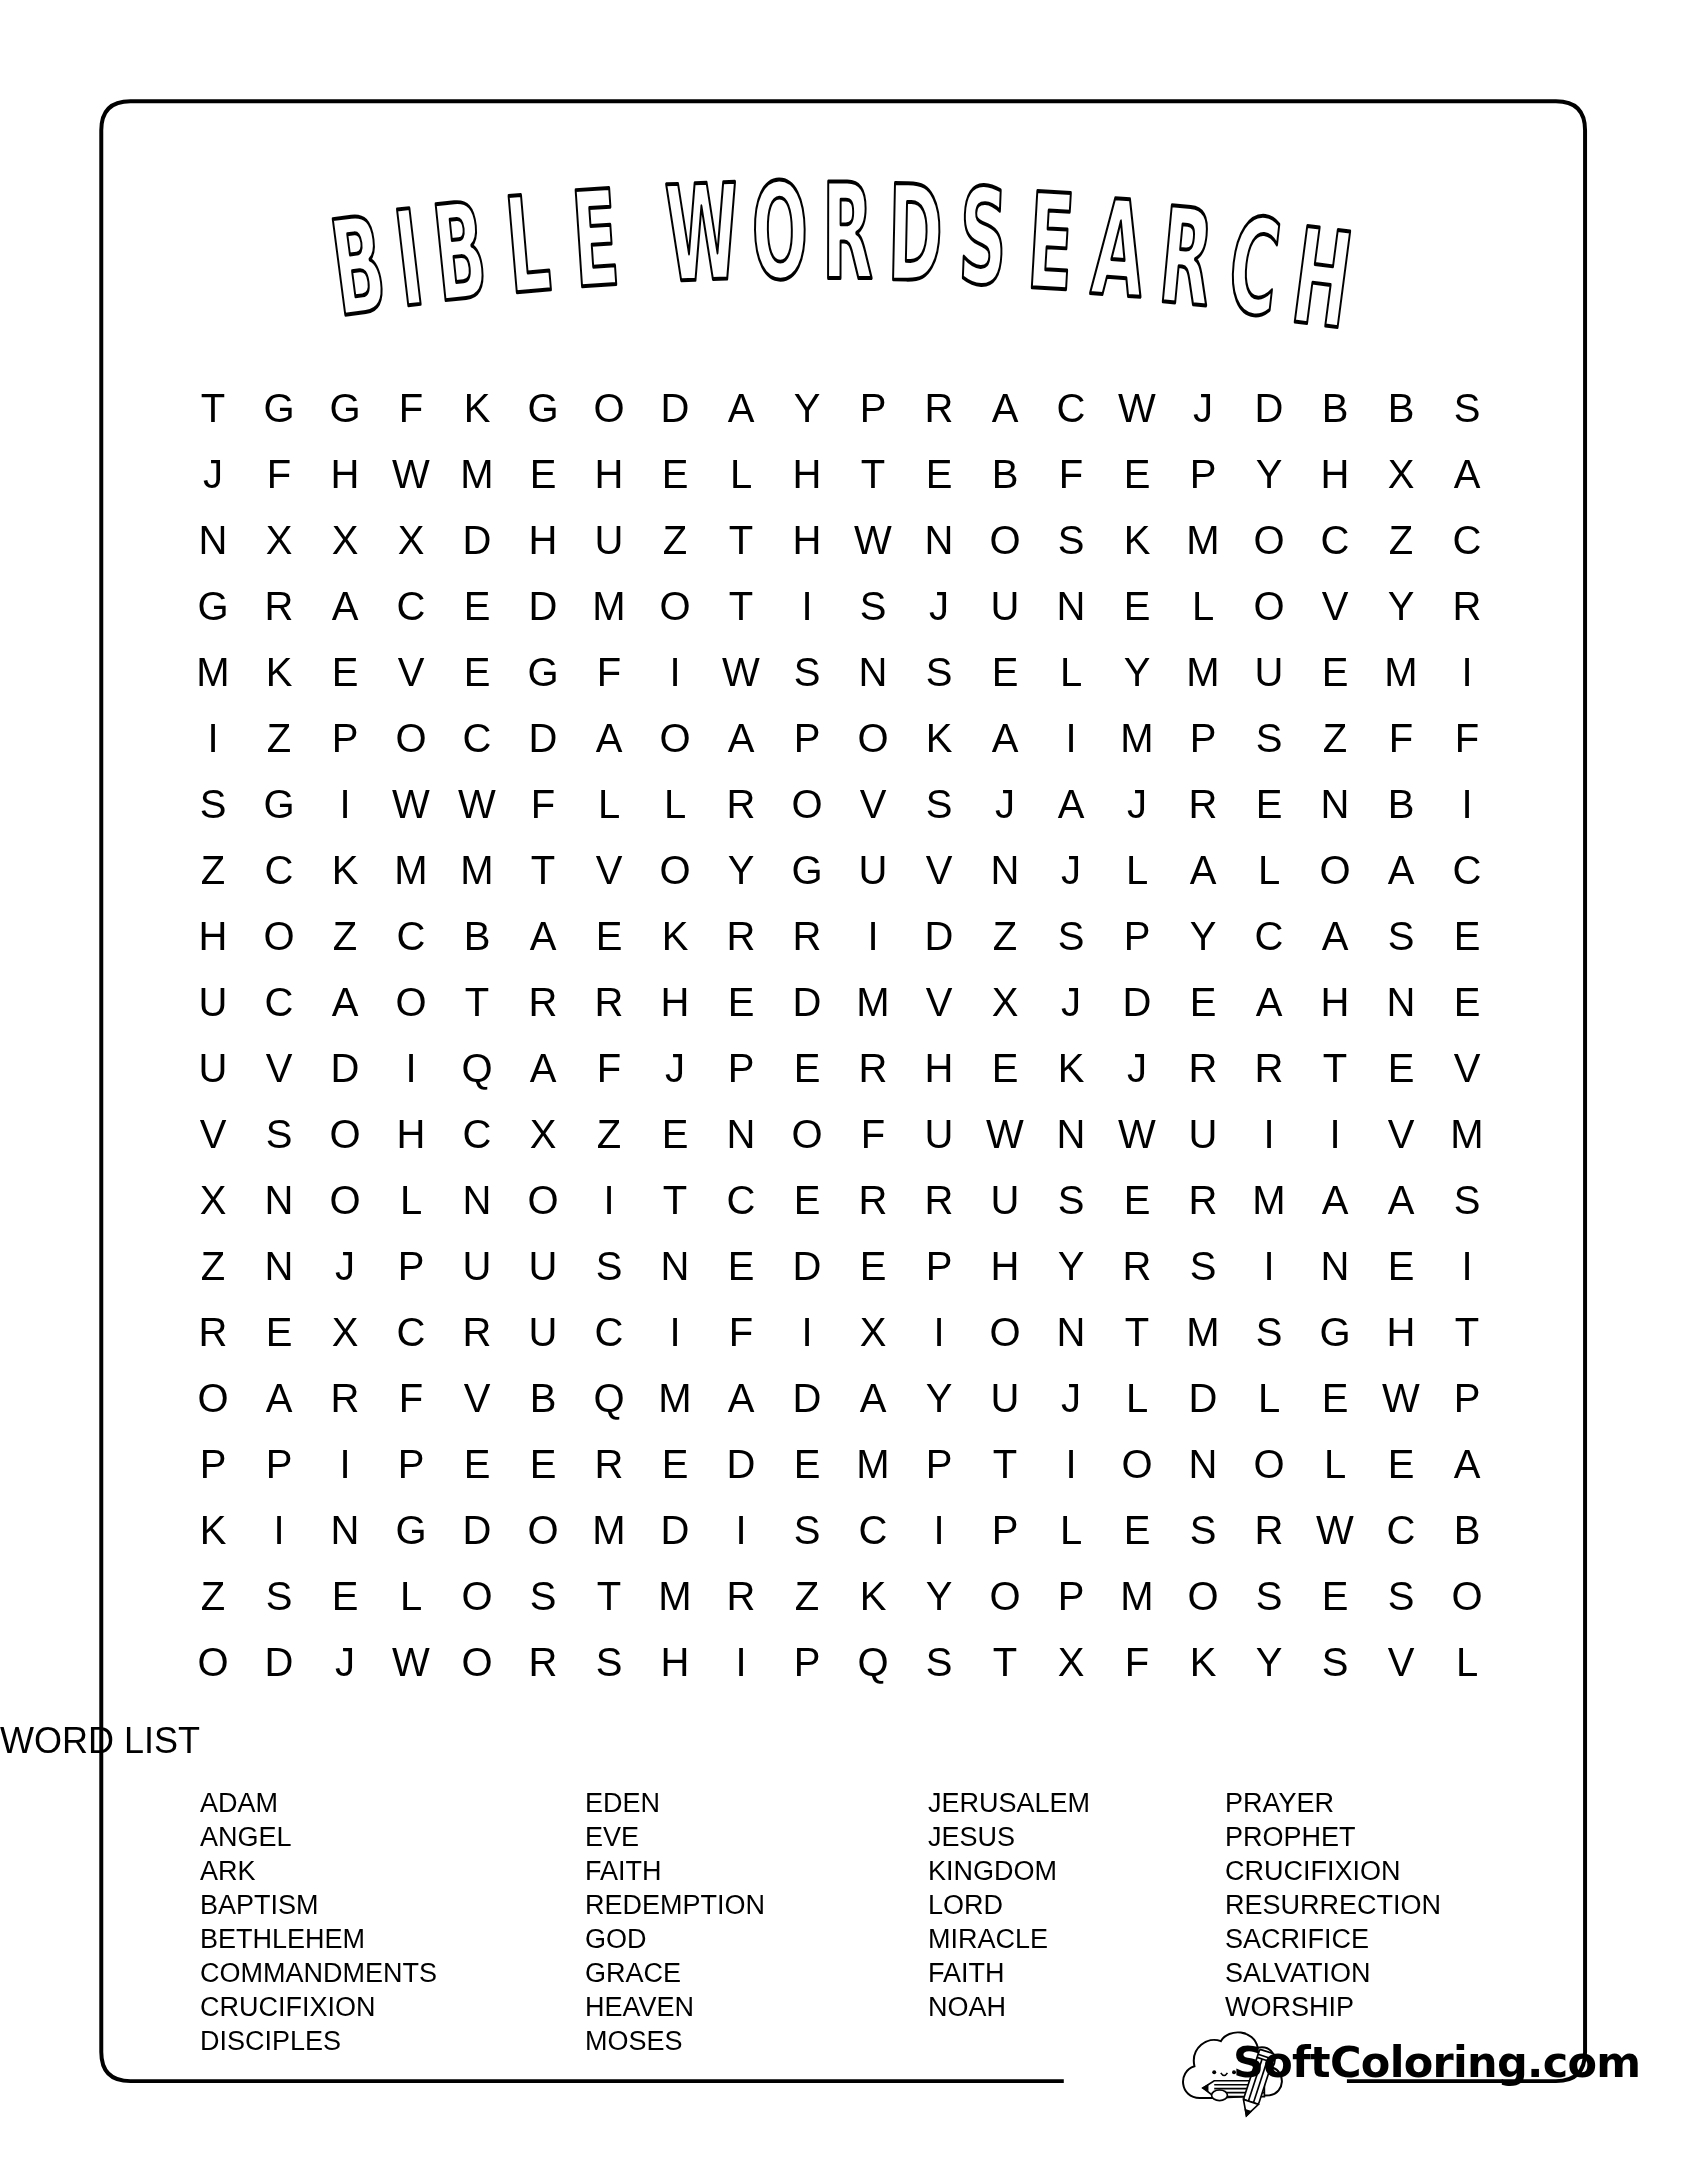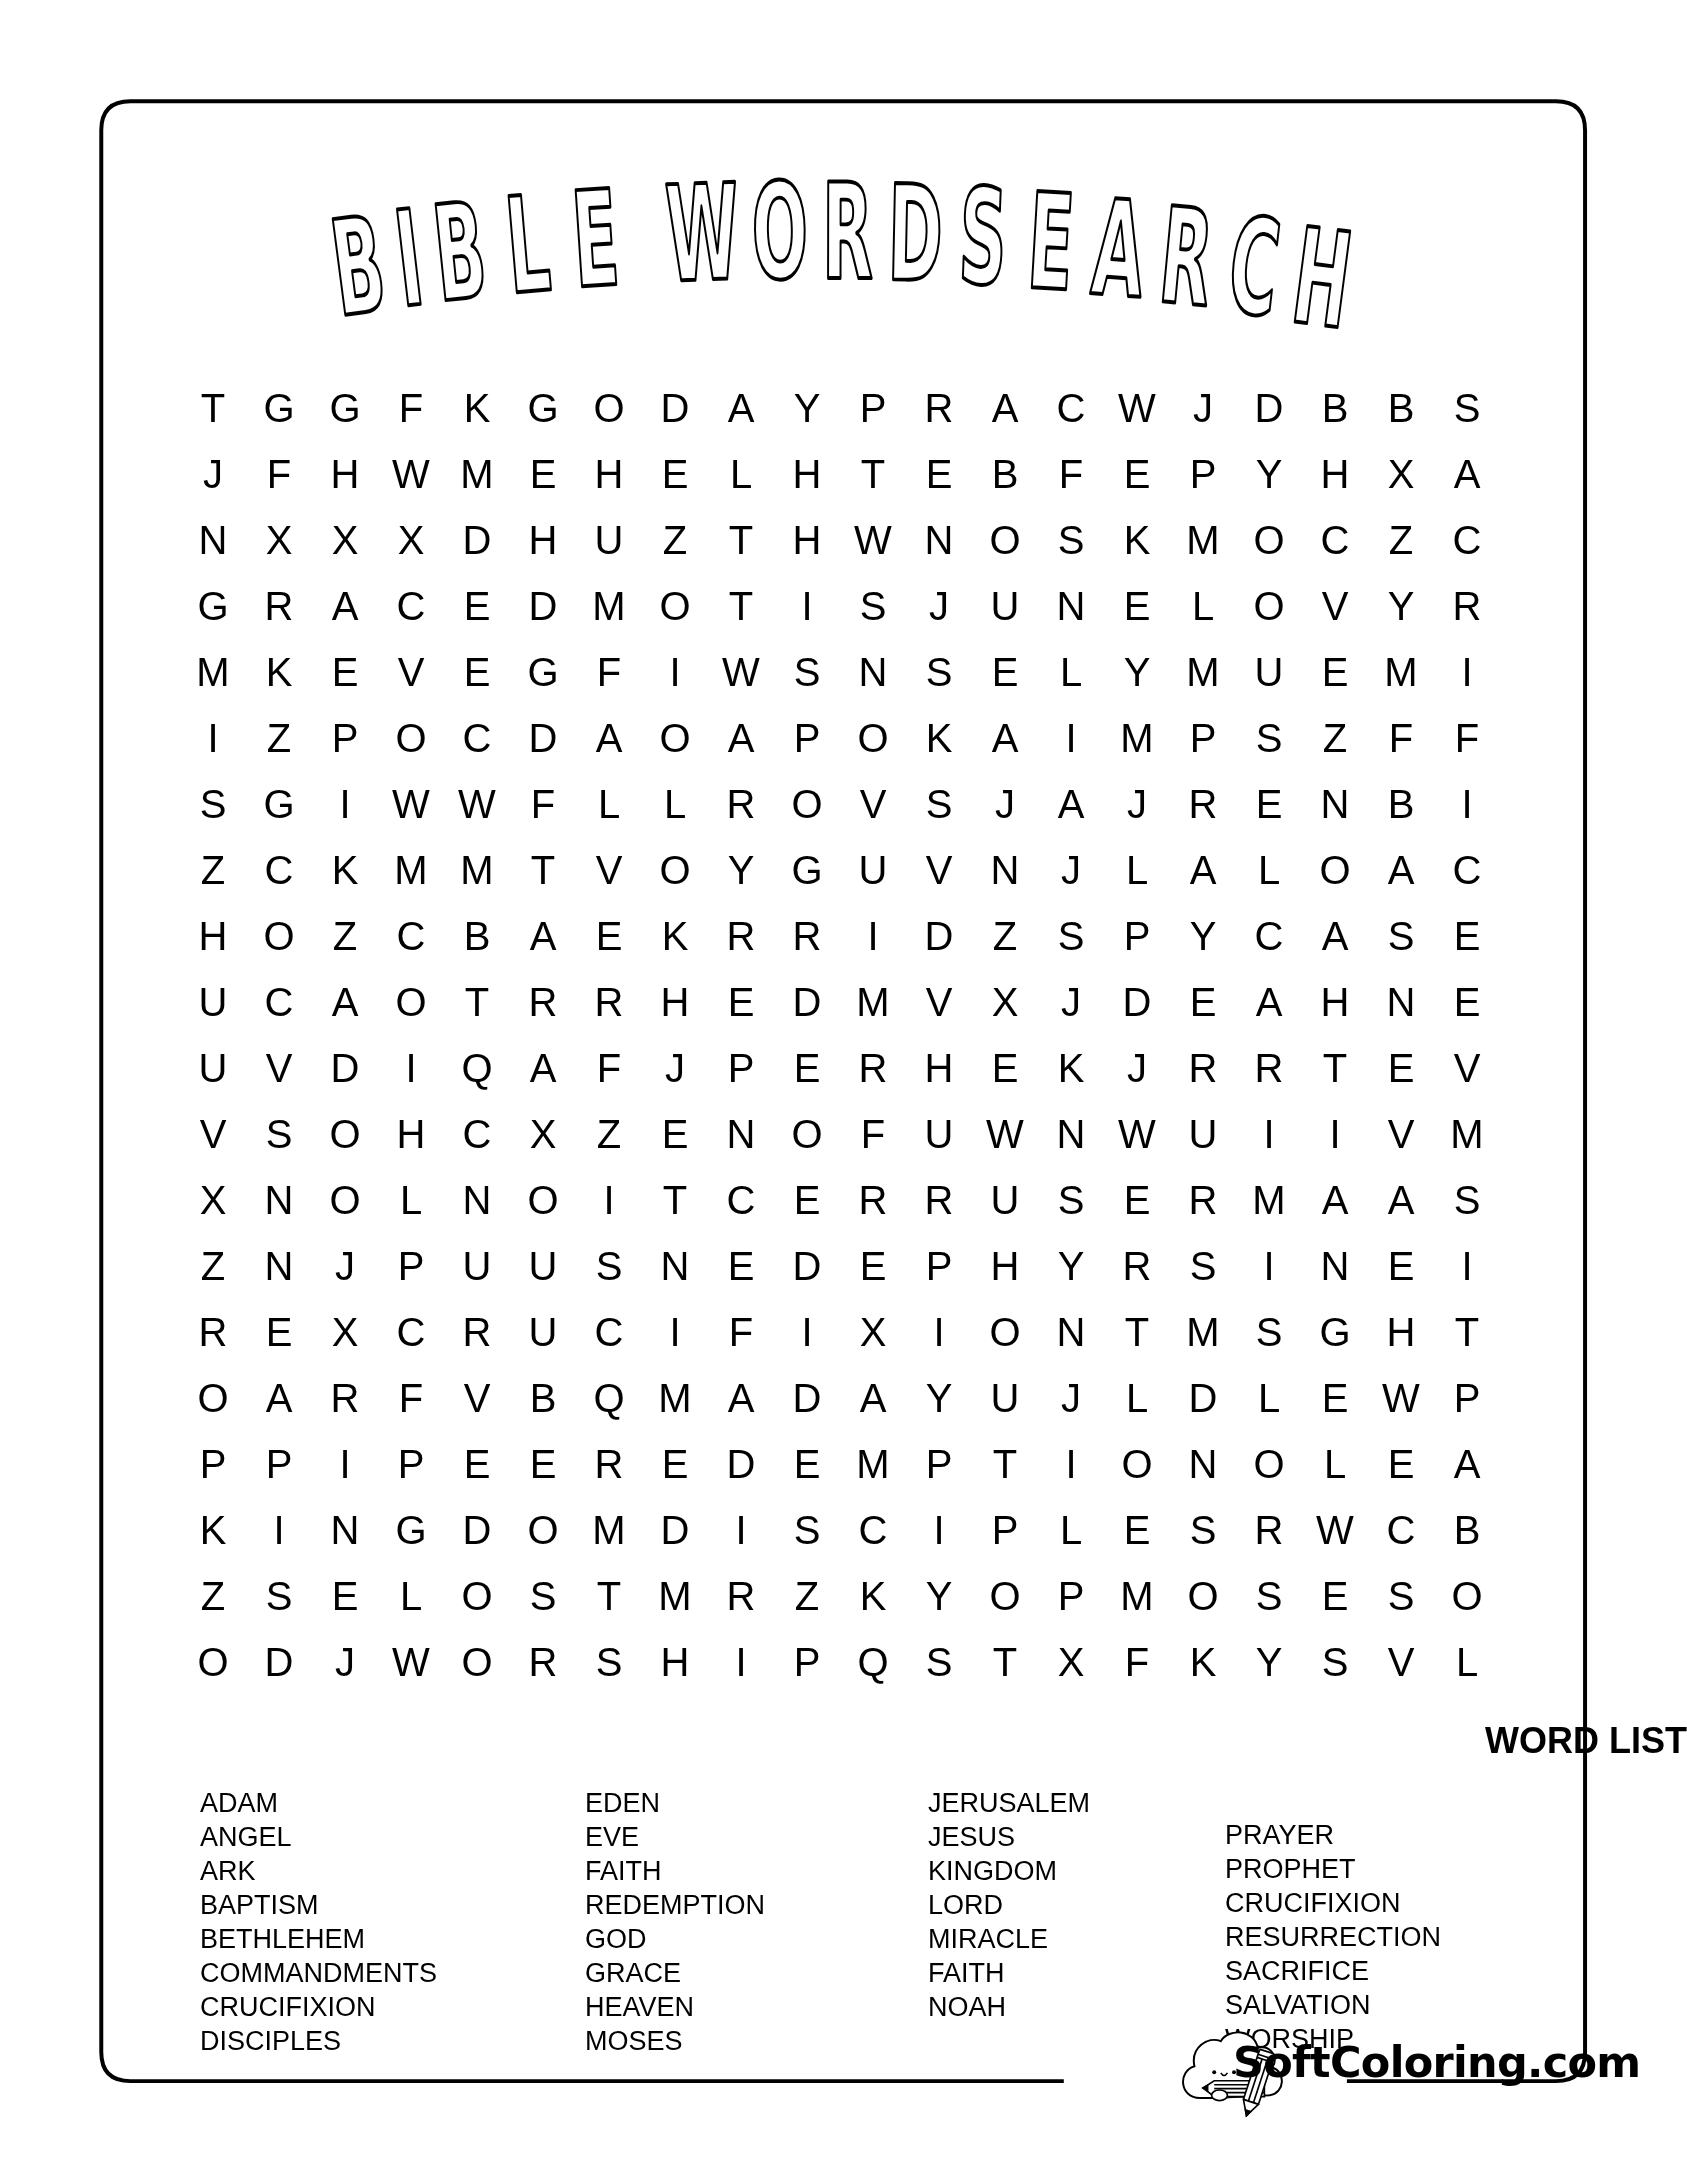--- a/index.html
+++ b/index.html
@@ -3,22 +3,22 @@
 <meta charset="utf-8">
 <style>
   html, body { margin:0; padding:0; background:#ffffff; }
   body { width:1687px; height:2183px; position:relative; overflow:hidden;
          font-family:"Liberation Sans", sans-serif; color:#000; }
   .frame { position:absolute; left:0; top:0; width:1687px; height:2183px; }
   .title { position:absolute; left:0; top:0; width:1687px; height:397px; }
   .grid { position:absolute; left:180px; top:382px; width:1323px;
           display:grid; grid-template-columns:repeat(20, 66px); grid-auto-rows:66px; }
   .cell { font-size:40px; line-height:52px; text-align:center; font-weight:400; }
-  .wl-heading { position:absolute; left:0; width:1687px; top:1720px; text-align:right;
-                font-size:36px; font-weight:700; letter-spacing:0; }
+  .wl-heading { position:absolute; left:0; width:1687px; top:1720px; text-align:left;
+                font-size:36px; font-weight:400; letter-spacing:0; }
   .wl-col { position:absolute; top:1786px; }
   .wl-item { font-size:27px; line-height:34px; white-space:nowrap; }
   .logo { position:absolute; left:1117px; top:2024px; width:238px; height:99px; }
   .logo-text { position:absolute; left:1233px; top:2037px; font-size:43px; font-weight:700;
                font-family:"DejaVu Sans", sans-serif; letter-spacing:-0.7px; white-space:nowrap; }
   .clip-col4 { overflow:hidden; height:237px; }
 </style>
 </head>
 <body>
 
@@ -476,21 +476,21 @@
   </div>
 <div class="wl-col" style="left:928px;" id="wl-col-2">
     <div class="wl-item">JERUSALEM</div>
     <div class="wl-item">JESUS</div>
     <div class="wl-item">KINGDOM</div>
     <div class="wl-item">LORD</div>
     <div class="wl-item">MIRACLE</div>
     <div class="wl-item">FAITH</div>
     <div class="wl-item">NOAH</div>
   </div>
-<div class="wl-col clip-col4" style="left:1225px;margin-top:32px;" id="wl-col-3">
+<div class="wl-col clip-col4" style="left:1225px;" id="wl-col-3">
     <div class="wl-item">PRAYER</div>
     <div class="wl-item">PROPHET</div>
     <div class="wl-item">CRUCIFIXION</div>
     <div class="wl-item">RESURRECTION</div>
     <div class="wl-item">SACRIFICE</div>
     <div class="wl-item">SALVATION</div>
     <div class="wl-item">WORSHIP</div>
   </div>
 
 <svg class="logo" width="126" height="99" viewBox="0 0 190 150">

